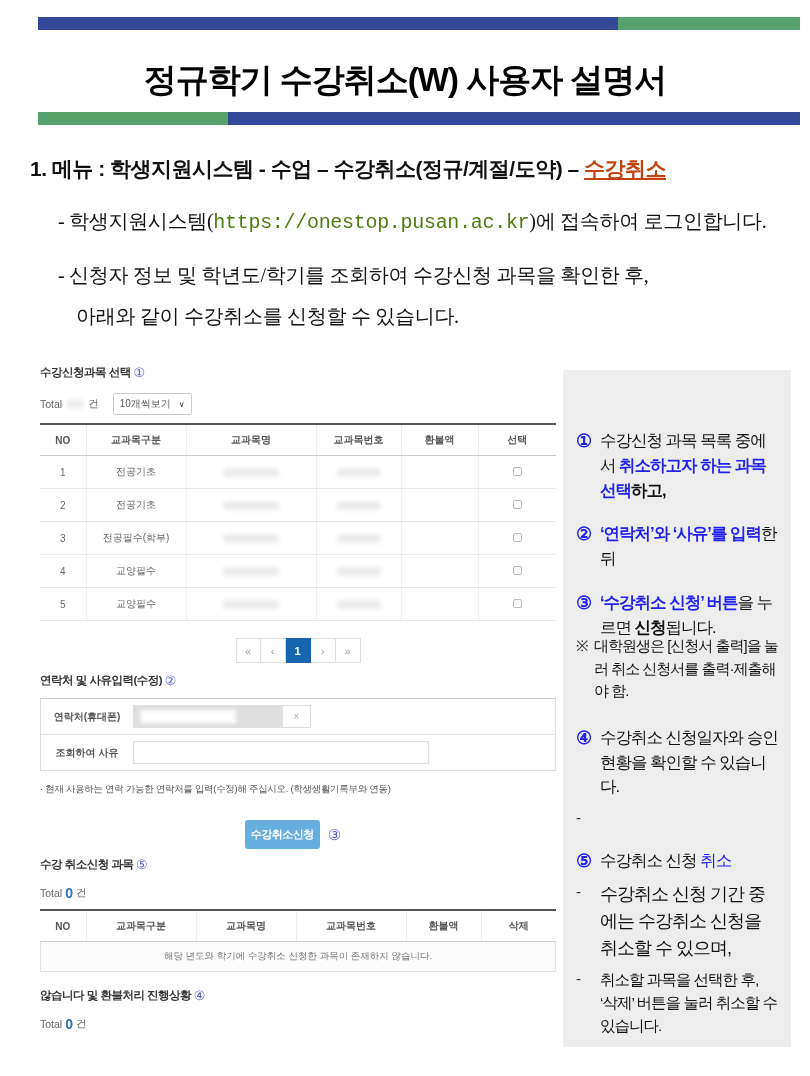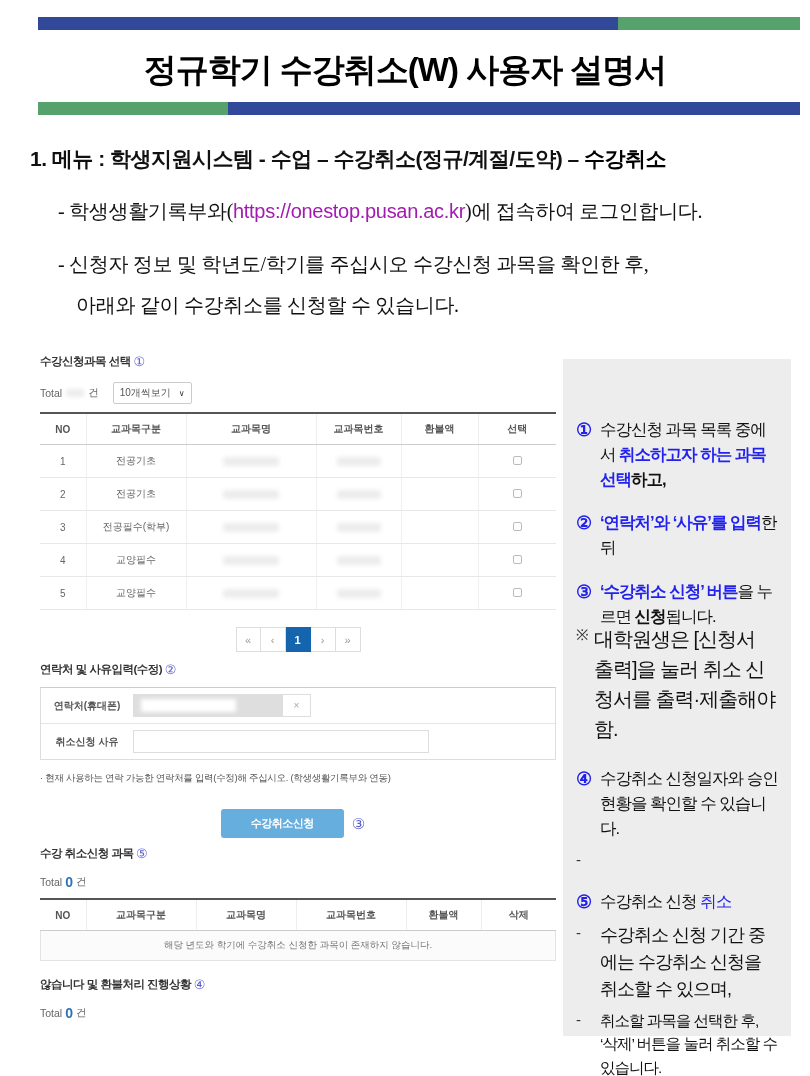--- a/index.html
+++ b/index.html
@@ -13,30 +13,30 @@
   .hdr { padding-top:17px; }
   .bar { display:flex; height:13px; margin:0 10px 0 38px; }
   .bar .seg-blue { background:#32499a; }
   .bar .seg-green { background:#57a16d; }
   .bar-top .seg-blue { flex:0 0 580px; }
   .bar-top .seg-green { flex:0 0 182px; }
   .bar-bottom .seg-green { flex:0 0 190px; }
   .bar-bottom .seg-blue { flex:0 0 572px; }
   .title {
     text-align:center; font-size:33px; font-weight:bold; letter-spacing:-1px;
-    padding:18px 0 9px 0; color:#000;
+    padding:28px 0 9px 0; color:#000;
     font-family:"Liberation Sans", sans-serif;
   }
   
   .sec1 { margin:30px 0 0 30px; }
   .menu-line { font-size:21px; font-weight:bold; letter-spacing:-0.5px; }
-  .menu-link { color:#000000; cursor:pointer; }
+  .menu-link { color:#c2410c; text-decoration:underline; cursor:pointer; }
   .bullet { margin:24px 0 0 28px; font-size:20px; letter-spacing:-0.3px;
             font-family:"Liberation Serif", serif; line-height:1.45; }
-  .url { color:#a21caf; font-family:Liberation Sans, sans-serif; }
+  .url { color:#4d7c0f; font-family:Liberation Mono, monospace; }
   .bullet .cont { display:block; margin-left:18px; margin-top:12px; }
   
   .sec2-h { margin:34px 0 0 30px; font-size:21px; font-weight:bold; letter-spacing:-0.5px; }
   
   .main-row { display:flex; margin:26px 0 0 40px; }
   .shot { width:516px; font-family:"Liberation Sans", sans-serif; color:#555; }
   
   .shot-h { font-size:11.5px; font-weight:bold; color:#333; letter-spacing:-0.5px; margin-top:8px; }
   .badge-s { color:#5a5fd0; font-weight:normal; font-size:13px; vertical-align:-1px; }
   .total-row { display:flex; align-items:center; margin:13px 0 8px 0; font-size:10.5px; color:#666; }
@@ -70,21 +70,21 @@
   .form-field { flex:1; padding:6px 8px 6px 0; display:flex; align-items:center; }
   .inp-gray { width:150px; height:23px; background:#dedede; position:relative; }
   .inp-gray .wsmudge { position:absolute; left:8px; top:5px; width:95px; height:13px; background:#fff; filter:blur(2px); }
   .inp-clear { width:28px; height:23px; border:1px solid #ddd; border-left:none; background:#fff;
         display:flex; align-items:center; justify-content:center; color:#aaa; font-size:10px; }
   .inp-empty { width:296px; height:23px; border:1px solid #ddd; background:#fff; }
   .form-note { font-size:9.5px; color:#555; margin-top:12px; letter-spacing:-0.3px; }
   
   .btn-row { display:flex; justify-content:center; align-items:center; gap:8px; margin:24px 0 6px -10px; }
   .btn-cancel { background:#66aede; color:#fff; font-size:11px; font-weight:bold;
-        padding:7px 30px; border-radius:3px; border:none; letter-spacing:-0.5px; }
+        padding:7px 6px; border-radius:3px; border:none; letter-spacing:-0.5px; }
   .badge-b { color:#5a5fd0; font-size:15px; }
   
   .t2 { border-top:2px solid #555; }
   .empty-row { border:1px solid #e3e3e3; border-top:none; background:#fbfbfb; text-align:center;
         font-size:9.5px; color:#777; padding:8px 0; width:516px; }
   
   .notes {
     width:228px; margin-left:7px; margin-top:13px; background:#ededed; height:677px;
     padding:58px 13px 0 13px; letter-spacing:-1px;
   }
@@ -112,24 +112,24 @@
       <div class="seg-green"></div>
       <div class="seg-blue"></div>
     </div>
   </div>
 
   <div class="sec1">
     <div class="menu-line">
       <span>1. 메뉴 : 학생지원시스템 - 수업 – 수강취소(정규/계절/도약) – </span><span class="menu-link">수강취소</span>
     </div>
     <div class="bullet">
-      <span>- 학생생활기록부와(</span><span class="url">https://onestop.pusan.ac.kr</span><span>)에 접속하여 로그인합니다.</span>
+      <span>- 학생지원시스템(</span><span class="url">https://onestop.pusan.ac.kr</span><span>)에 접속하여 로그인합니다.</span>
     </div>
     <div class="bullet">
-      <span>- 신청자 정보 및 학년도/학기를 주십시오 수강신청 과목을 확인한 후,</span>
+      <span>- 신청자 정보 및 학년도/학기를 조회하여 수강신청 과목을 확인한 후,</span>
       <span class="cont">아래와 같이 수강취소를 신청할 수 있습니다.</span>
     </div>
   </div>
 
 
   <div class="main-row">
 
     <div class="shot">
 
       <div class="shot-h">
@@ -247,21 +247,21 @@
         <div class="form-row">
           <div class="form-label">연락처(휴대폰)</div>
           <div class="form-field">
             <div class="inp-gray">
                 <div class="wsmudge"></div>
               </div>
             <div class="inp-clear">×</div>
           </div>
         </div>
         <div class="form-row">
-          <div class="form-label">취소신청 사유</div>
+          <div class="form-label">조회하여 사유</div>
           <div class="form-field">
             <div class="inp-empty"></div>
           </div>
         </div>
       </div>
       <div class="form-note">· 현재 사용하는 연락 가능한 연락처를 입력(수정)해 주십시오. (학생생활기록부와 연동)</div>
 
       <div class="btn-row">
         <button class="btn-cancel">수강취소신청</button>
         <span class="badge-b">③</span>
@@ -328,21 +328,21 @@
 
       <div class="note-item" style="margin-bottom:8px;">
         <span class="note-badge">③</span>
         <span class="note-text">
           <span class="blue">‘수강취소 신청’ 버튼</span><span style="font-weight:normal">을 누르면 </span><span>신청</span><span style="font-weight:normal">됩니다.</span>
         </span>
       </div>
 
       <div class="note-item sub-note" style="margin-bottom:22px;">
         <span class="note-badge">※</span>
-        <span class="note-text normal" style="font-size:20px">대학원생은 [신청서 출력]을 눌러 취소 신청서를 출력·제출해야 함.</span>
+        <span class="note-text normal" style="font-size:15px">대학원생은 [신청서 출력]을 눌러 취소 신청서를 출력·제출해야 함.</span>
       </div>
 
       <div class="note-item" style="margin-bottom:8px;">
         <span class="note-badge">④</span>
         <span class="note-text normal">수강취소 신청일자와 승인 현황을 확인할 수 있습니다.</span>
       </div>
 
       <div class="note-item" style="margin-bottom:18px;font-weight:normal">
         <span class="note-badge dim">-</span>
       </div>

